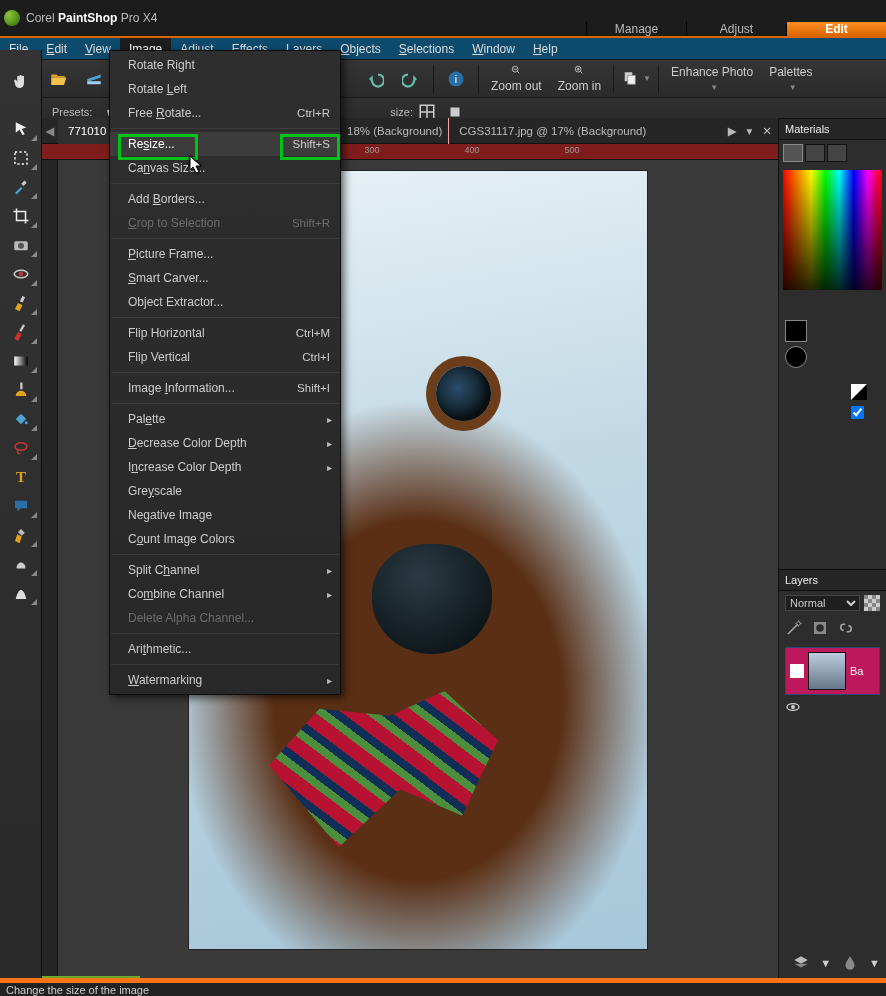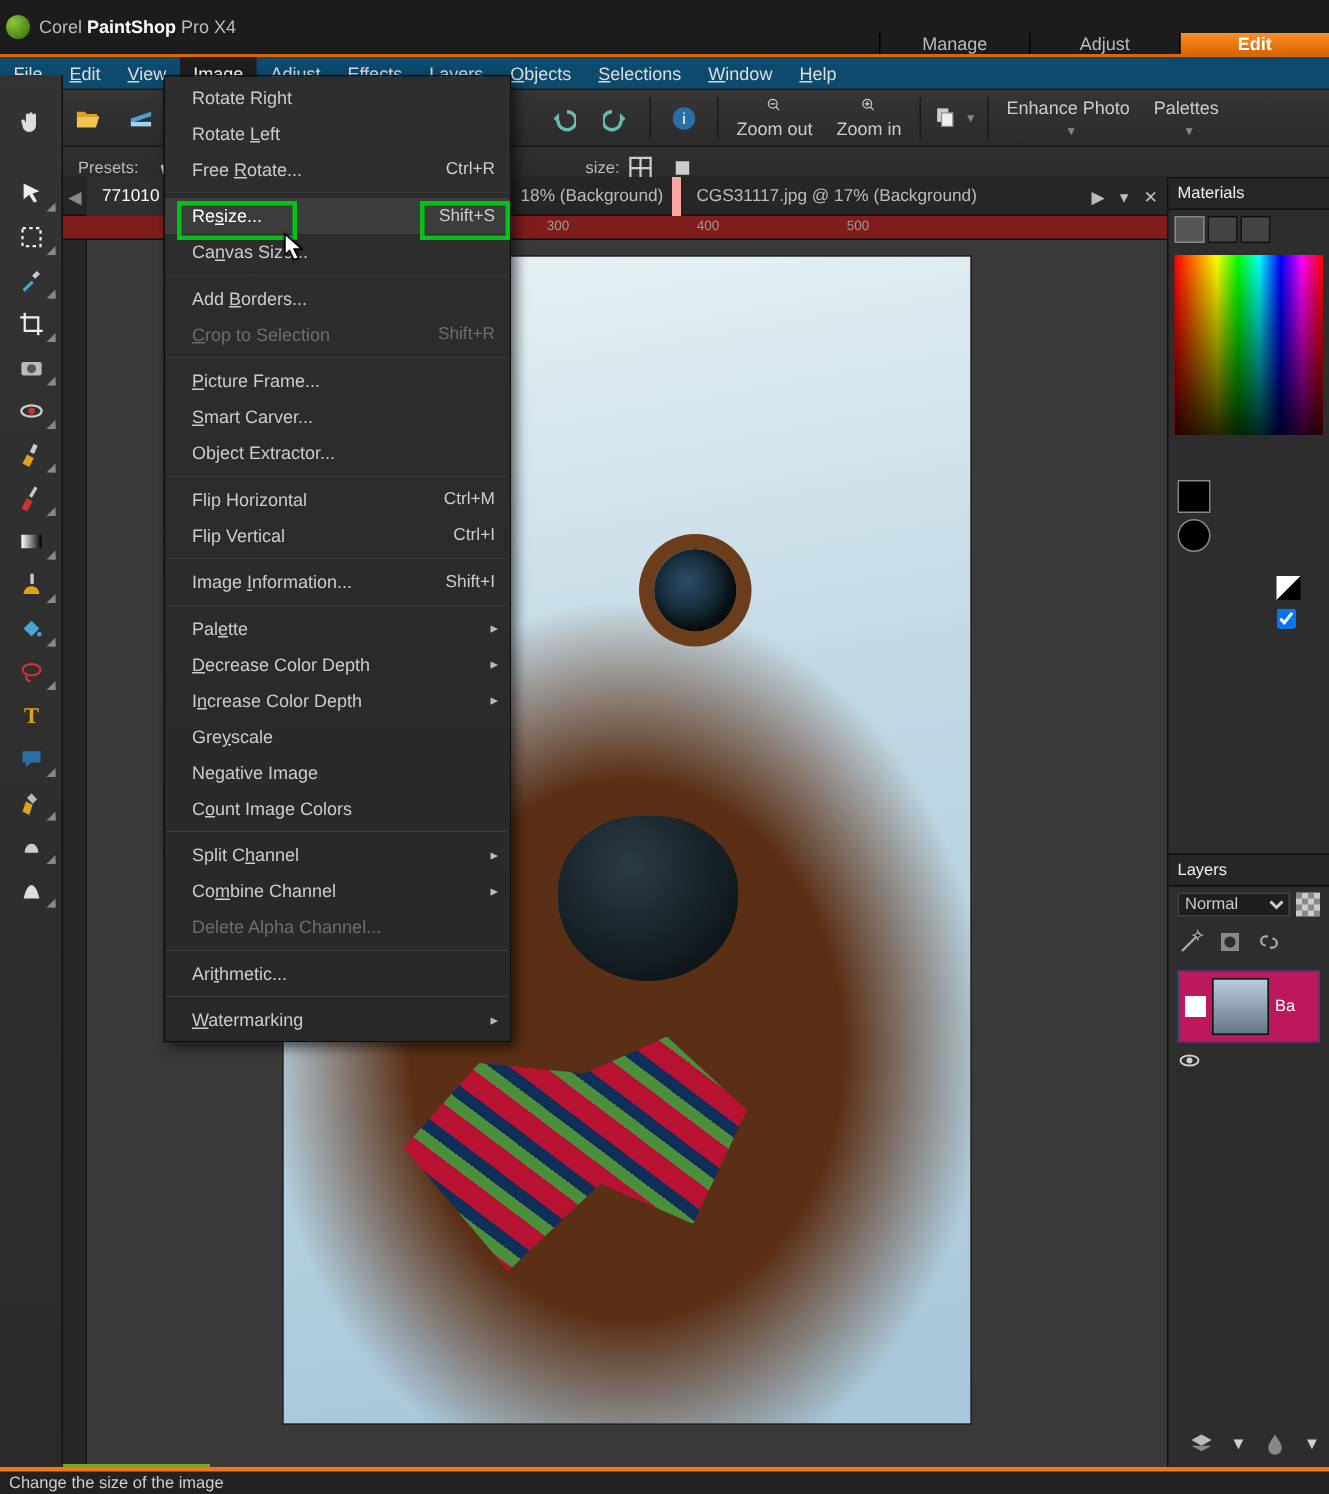--- a/index.html
+++ b/index.html
@@ -260,21 +260,21 @@
     background:#1e1e1e; color:#ccc; border:1px solid #444;
     font-size:11px; flex:1;
   }
 
   
   .statusbar {
     position:absolute; left:0; right:0; bottom:0; height:18px;
     background:#222; color:#cfcfcf;
     display:flex; align-items:center;
     font-size:11px; padding:0 6px;
-    border-top:3px solid #f97316;
+    border-top:5px solid #f97316;
   }
   .status-accent{
     position:absolute; left:0; bottom:18px; width:140px; height:2px;
     background:#6fa82c;
   }
 
   
   .dropdown {
     position:absolute;
     left:109px; top:50px;
@@ -499,21 +499,21 @@
   <div class="canvas">
     <div class="dog">
       <div class="nose"></div>
       <div class="bow"></div>
     </div>
   </div>
 </div>
 
 <div style="position:absolute; left:341px; top:118px; right:108px; height:26px; z-index:2; display:flex; align-items:center; background:#262626; color:#bbb; font-size:11.5px; border-bottom:1px solid #111;">
   <span style="padding:0 6px;">18% (Background)</span>
-  <span style="padding:0 10px; border-left:6px solid #fca5a5; line-height:26px">CGS31117.jpg @  17% (Background)</span>
+  <span style="padding:0 10px; border-left:1px solid #fca5a5; line-height:26px">CGS31117.jpg @  17% (Background)</span>
   <div class="right-icons" style="margin-left:auto; display:flex; gap:10px; padding-right:6px;">
     <span>▶</span>
     <span>▾</span>
     <span>✕</span>
   </div>
 </div>
 
 <div class="toolcol">
   <div class="pan-top">
     <svg class="ic" viewBox="0 0 24 24">

